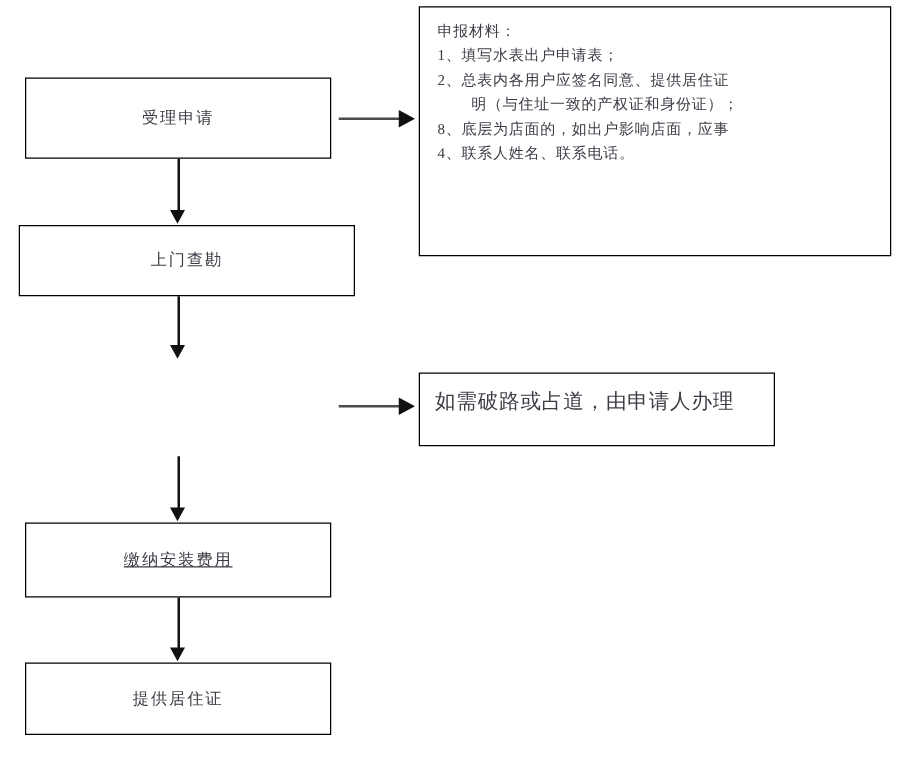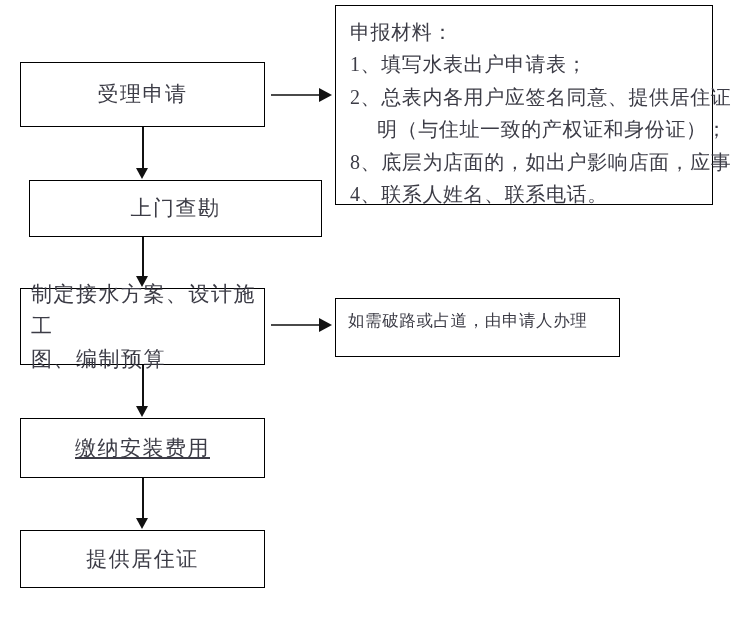--- a/index.html
+++ b/index.html
@@ -17,38 +17,38 @@
   }
   .node {
     position: absolute;
     box-sizing: border-box;
     border: 1.4px solid #000000;
     background: #ffffff;
     display: flex;
     align-items: center;
     justify-content: center;
     color: #3c3c46;
-    font-size: 21px;
+    font-size: 13px;
     letter-spacing: 1.5px;
     line-height: 1.55;
     text-align: center;
     white-space: pre-line;
   }
   .node.left-align {
     justify-content: flex-start;
     text-align: left;
     padding: 0 8px 0 10px;
   }
   .note {
     position: absolute;
     box-sizing: border-box;
     border: 1.4px solid #000000;
     background: #ffffff;
     color: #3c3c46;
-    font-size: 20px;
+    font-size: 12px;
     letter-spacing: 0.6px;
     line-height: 1.62;
     padding: 10px 12px 8px 14px;
   }
   .note-line {
     display: block;
     white-space: pre;
   }
   .note-line.hang {
     padding-left: 27px;
@@ -89,28 +89,24 @@
 </style>
 </head>
 <body>
 
 <div id="canvas">
 
   <div class="node" style="left:20px; top:62px; width:245px; height:65px;">
     <span>受理申请</span>
   </div>
 
-  <div class="node" style="left:29px; top:180px; width:293px; height:57px;text-align:right;">
+  <div class="node" style="left:15px; top:180px; width:269px; height:57px;text-align:right;">
     <span>上门查勘</span>
   </div>
 
-  <div class="node left-align" style="left:20px; top:288px; width:245px; height:77px;">
-    <span>制定接水方案、设计施工
-图、编制预算</span>
-  </div>
 
   <div class="node" style="left:20px; top:418px; width:245px; height:60px;text-decoration:underline;">
     <span>缴纳安装费用</span>
   </div>
 
   <div class="node" style="left:20px; top:530px; width:245px; height:58px;">
     <span>提供居住证</span>
   </div>
 
   <div class="v-conn" style="left:142px; top:127px; height:43px;"></div>

